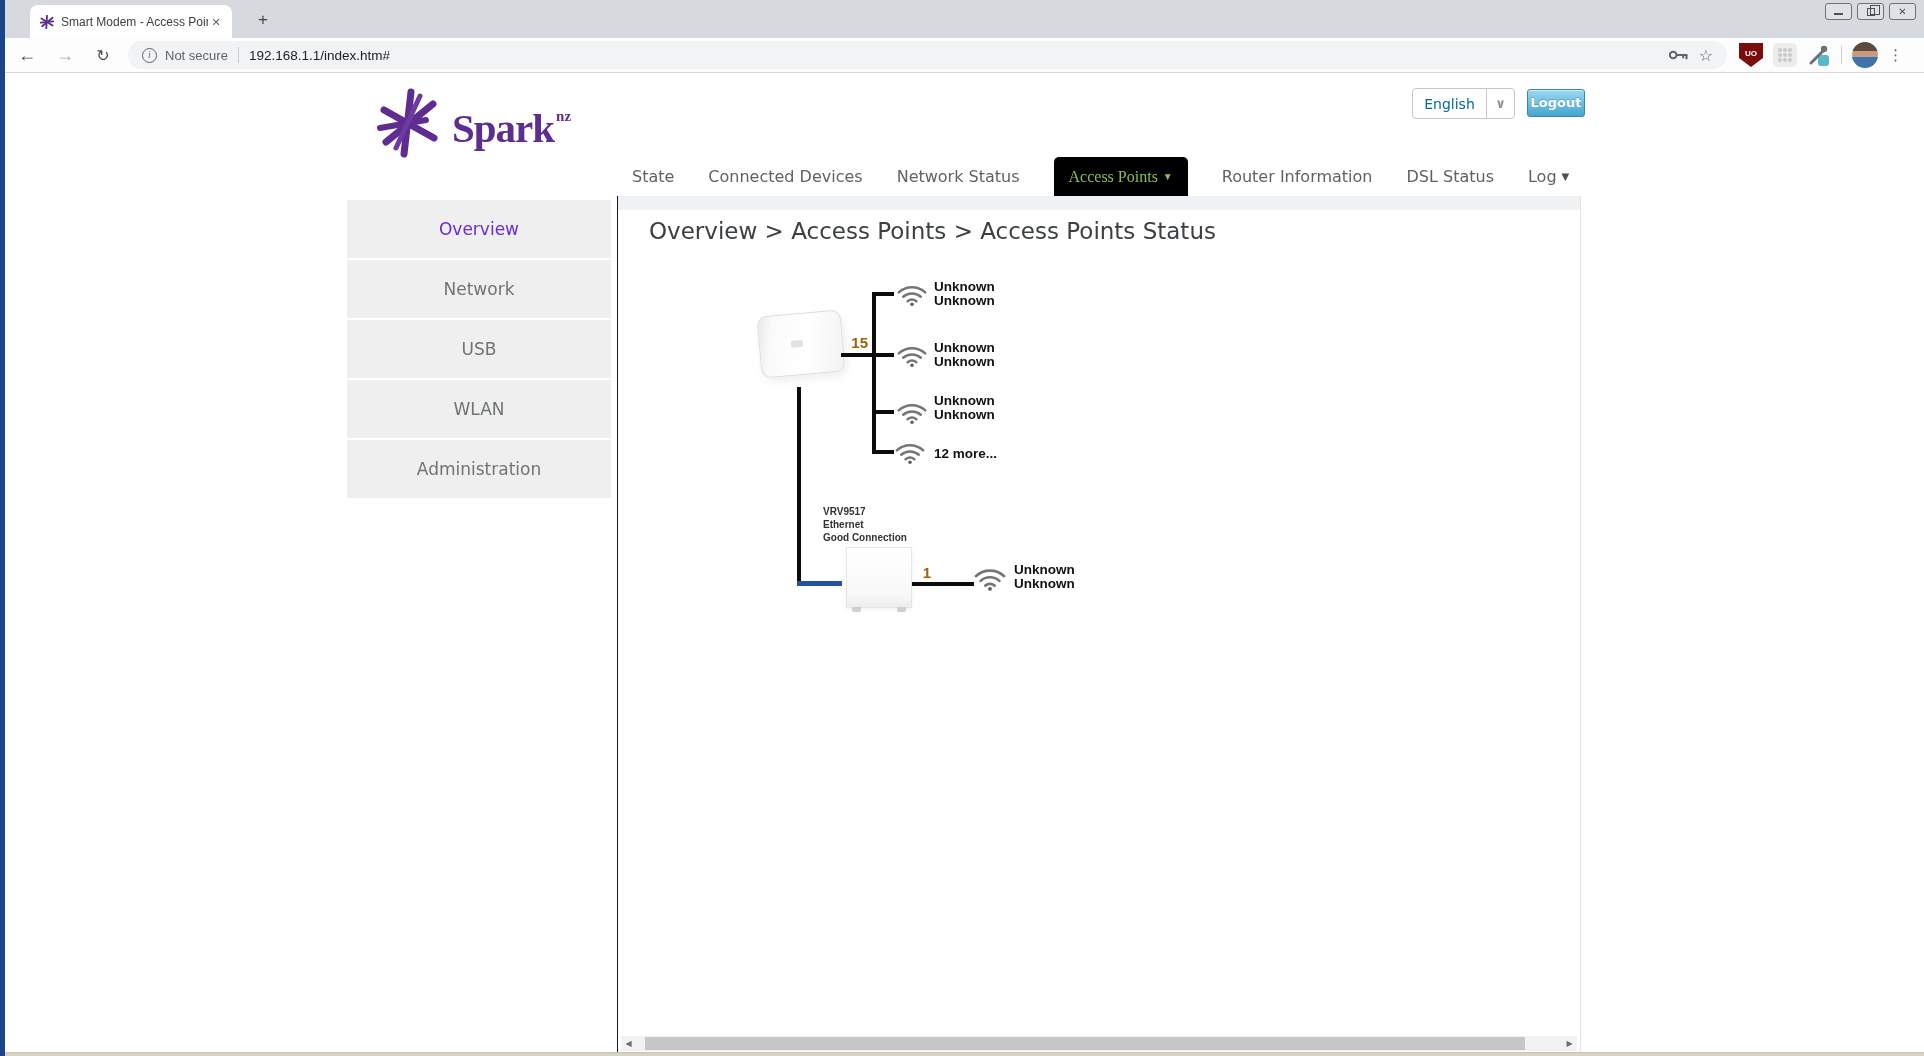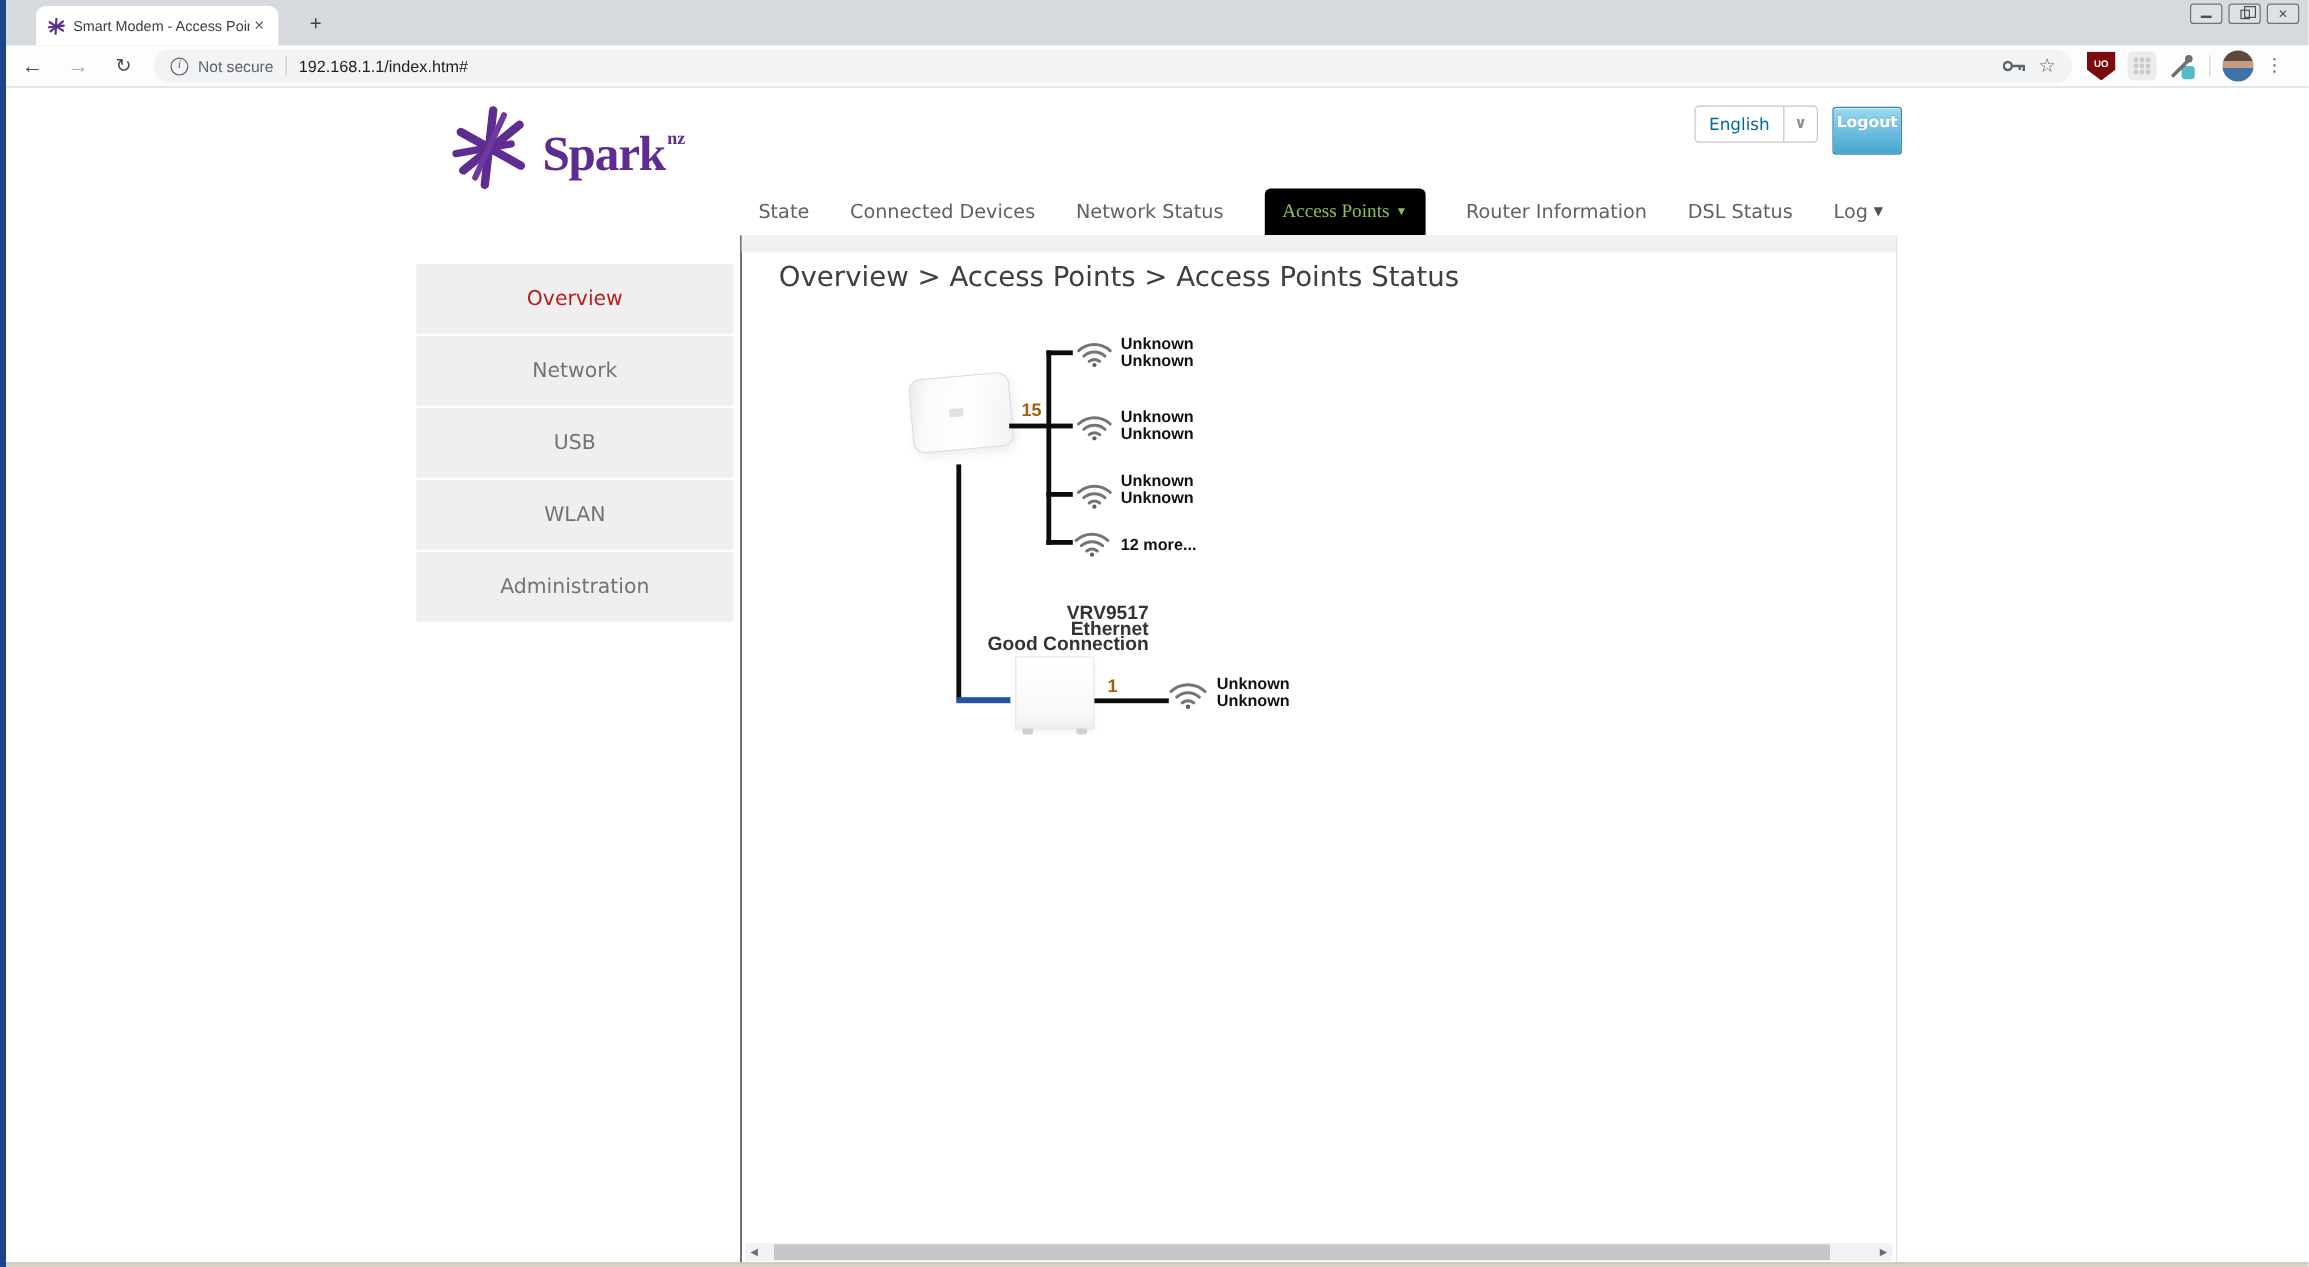--- a/index.html
+++ b/index.html
@@ -46,52 +46,52 @@
   
   .page { position:absolute; left:0; top:74px; width:1924px; height:978px; background:#fff; font-family:"DejaVu Sans", sans-serif; }
 
   .logo { position:absolute; left:376px; top:12px; display:flex; align-items:flex-start;font-family:Liberation Serif, serif; }
   .brand { font-size:41px; font-weight:bold; color:#5f2c91; letter-spacing:-1px; margin-left:10px; margin-top:18px; }
   .brand-sup { font-size:15px; font-weight:bold; color:#5f2c91; margin-top:22px; margin-left:2px; }
 
   .lang-select { position:absolute; left:1412px; top:14px; width:103px; height:31px; background:#fff; border:1px solid #c6c6c6; border-radius:4px; display:flex; align-items:center; }
   .lang-label { flex:1; text-align:center; font-size:14px; color:#0369a1; }
   .lang-caret { width:28px; height:100%; border-left:1px solid #c6c6c6; display:flex; align-items:center; justify-content:center; color:#8f9396; font-size:13px; font-weight:bold; }
-  .logout { position:absolute; left:1527px; top:15px; width:58px; height:40px; border:1px solid #3d87b0; border-radius:3px; background:linear-gradient(#9ad9f2,#45a5cf); color:#fff; font-size:13px; font-weight:bold; text-align:center; line-height:26px; text-shadow:0 -1px 0 rgba(0,0,0,.2); box-shadow:inset 0 1px 0 rgba(255,255,255,.5); }
+  .logout { position:absolute; left:1527px; top:15px; width:58px; height:28px; border:1px solid #3d87b0; border-radius:3px; background:linear-gradient(#9ad9f2,#45a5cf); color:#fff; font-size:13px; font-weight:bold; text-align:center; line-height:26px; text-shadow:0 -1px 0 rgba(0,0,0,.2); box-shadow:inset 0 1px 0 rgba(255,255,255,.5); }
 
   .nav-row { position:absolute; left:632px; top:83px; height:39px; display:flex; gap:34px; align-items:stretch; }
   .nav-tab { display:flex; align-items:center; font-size:16px; color:#5d6267; white-space:nowrap; }
   .nav-tab.active { background:#000000; border-radius:5px 5px 0 0; padding:15px 15px; color:#8cbf52;font-family:Liberation Serif, serif; }
   .nav-caret { font-size:10px; margin-left:5px; }
   .nav-tab.active .nav-caret { color:#8cbf52; }
   .nav-tab .nav-caret.dark { color:#4d5156; }
 
   .sidebar { position:absolute; left:347px; top:126px; width:264px; }
   .side-item { height:58px; line-height:58px; text-align:center; background:#efefef; font-size:17px; color:#6f7477; margin-bottom:2px; }
-  .side-item.active { color:#b91c1c;margin-top:20px; }
+  .side-item.active { color:#6d28d9; }
 
   .content { position:absolute; left:617px; top:122px; width:964px; height:857px; background:#fff; border-left:1px solid #0f172a; border-right:1px solid #e3e4e6; }
   .content-top-strip { position:absolute; left:0; top:0; width:100%; height:14px; background:#f0f1f3; }
   .breadcrumb { position:absolute; left:31px; top:22px; font-size:23px; color:#3c4043; font-weight:normal; white-space:nowrap; }
 
   
   .diagram { position:absolute; inset:0; }
   .dline { position:absolute; background:#0c0c0c; }
   .dline.blue { background:#2451a3; }
   .modem1 { position:absolute; left:141px; top:117px; width:84px; height:62px; border:1px solid #ddd; border-radius:10px; transform:rotate(-5deg); background:linear-gradient(100deg,#e9e9e9 0%,#fafafa 16%,#ffffff 55%,#f3f3f3 100%); box-shadow:2px 4px 8px rgba(0,0,0,.07); }
   .modem1 i { position:absolute; left:38%; top:44%; width:12px; height:7px; background:#e2e2e2; border-radius:2px; }
   .ap-box { position:absolute; left:228px; top:351px; width:66px; height:61px; border:1px solid #e6e6e6; background:linear-gradient(#ffffff,#f8f8f8 80%,#ededed); box-shadow:0 2px 5px rgba(0,0,0,.05); }
   .ap-box i { position:absolute; bottom:-5px; width:9px; height:5px; background:#cfcfcf; border-radius:0 0 2px 2px; }
   .ap-box i.lf { left:5px; } .ap-box i.rf { right:5px; }
 
   .wifi { position:absolute; width:30px; height:24px; }
   .wifi svg { width:100%; height:100%; }
   .num-lbl { position:absolute; font-family:"Liberation Sans",sans-serif; font-weight:bold; font-size:15px; color:#a16207; }
   .sta-lbl { position:absolute; left:316px; font-family:"Liberation Sans",sans-serif; font-weight:bold; font-size:13.5px; line-height:14px; color:#111; white-space:nowrap; }
-  .vrv-lbl { position:absolute; left:205px; top:309px; font-family:"Liberation Sans",sans-serif; font-weight:bold; font-size:16px; line-height:13px; color:#333; white-space:nowrap;text-align:right; }
+  .vrv-lbl { position:absolute; left:205px; top:309px; font-family:"Liberation Sans",sans-serif; font-weight:bold; font-size:10px; line-height:13px; color:#333; white-space:nowrap; }
 
   
   .hscroll { position:absolute; left:3px; right:3px; bottom:2px; height:15px; background:#f2f2f2; display:flex; align-items:stretch; }
   .hs-arrow { width:15px; font-size:8px; color:#6b6b6b; display:flex; align-items:center; justify-content:center; }
   .hs-track { position:relative; flex:1; }
   .hs-thumb { position:absolute; top:1px; bottom:1px; left:1%; width:95%; background:#c6c6c6; }
 </style>
 </head>
 <body>
 

